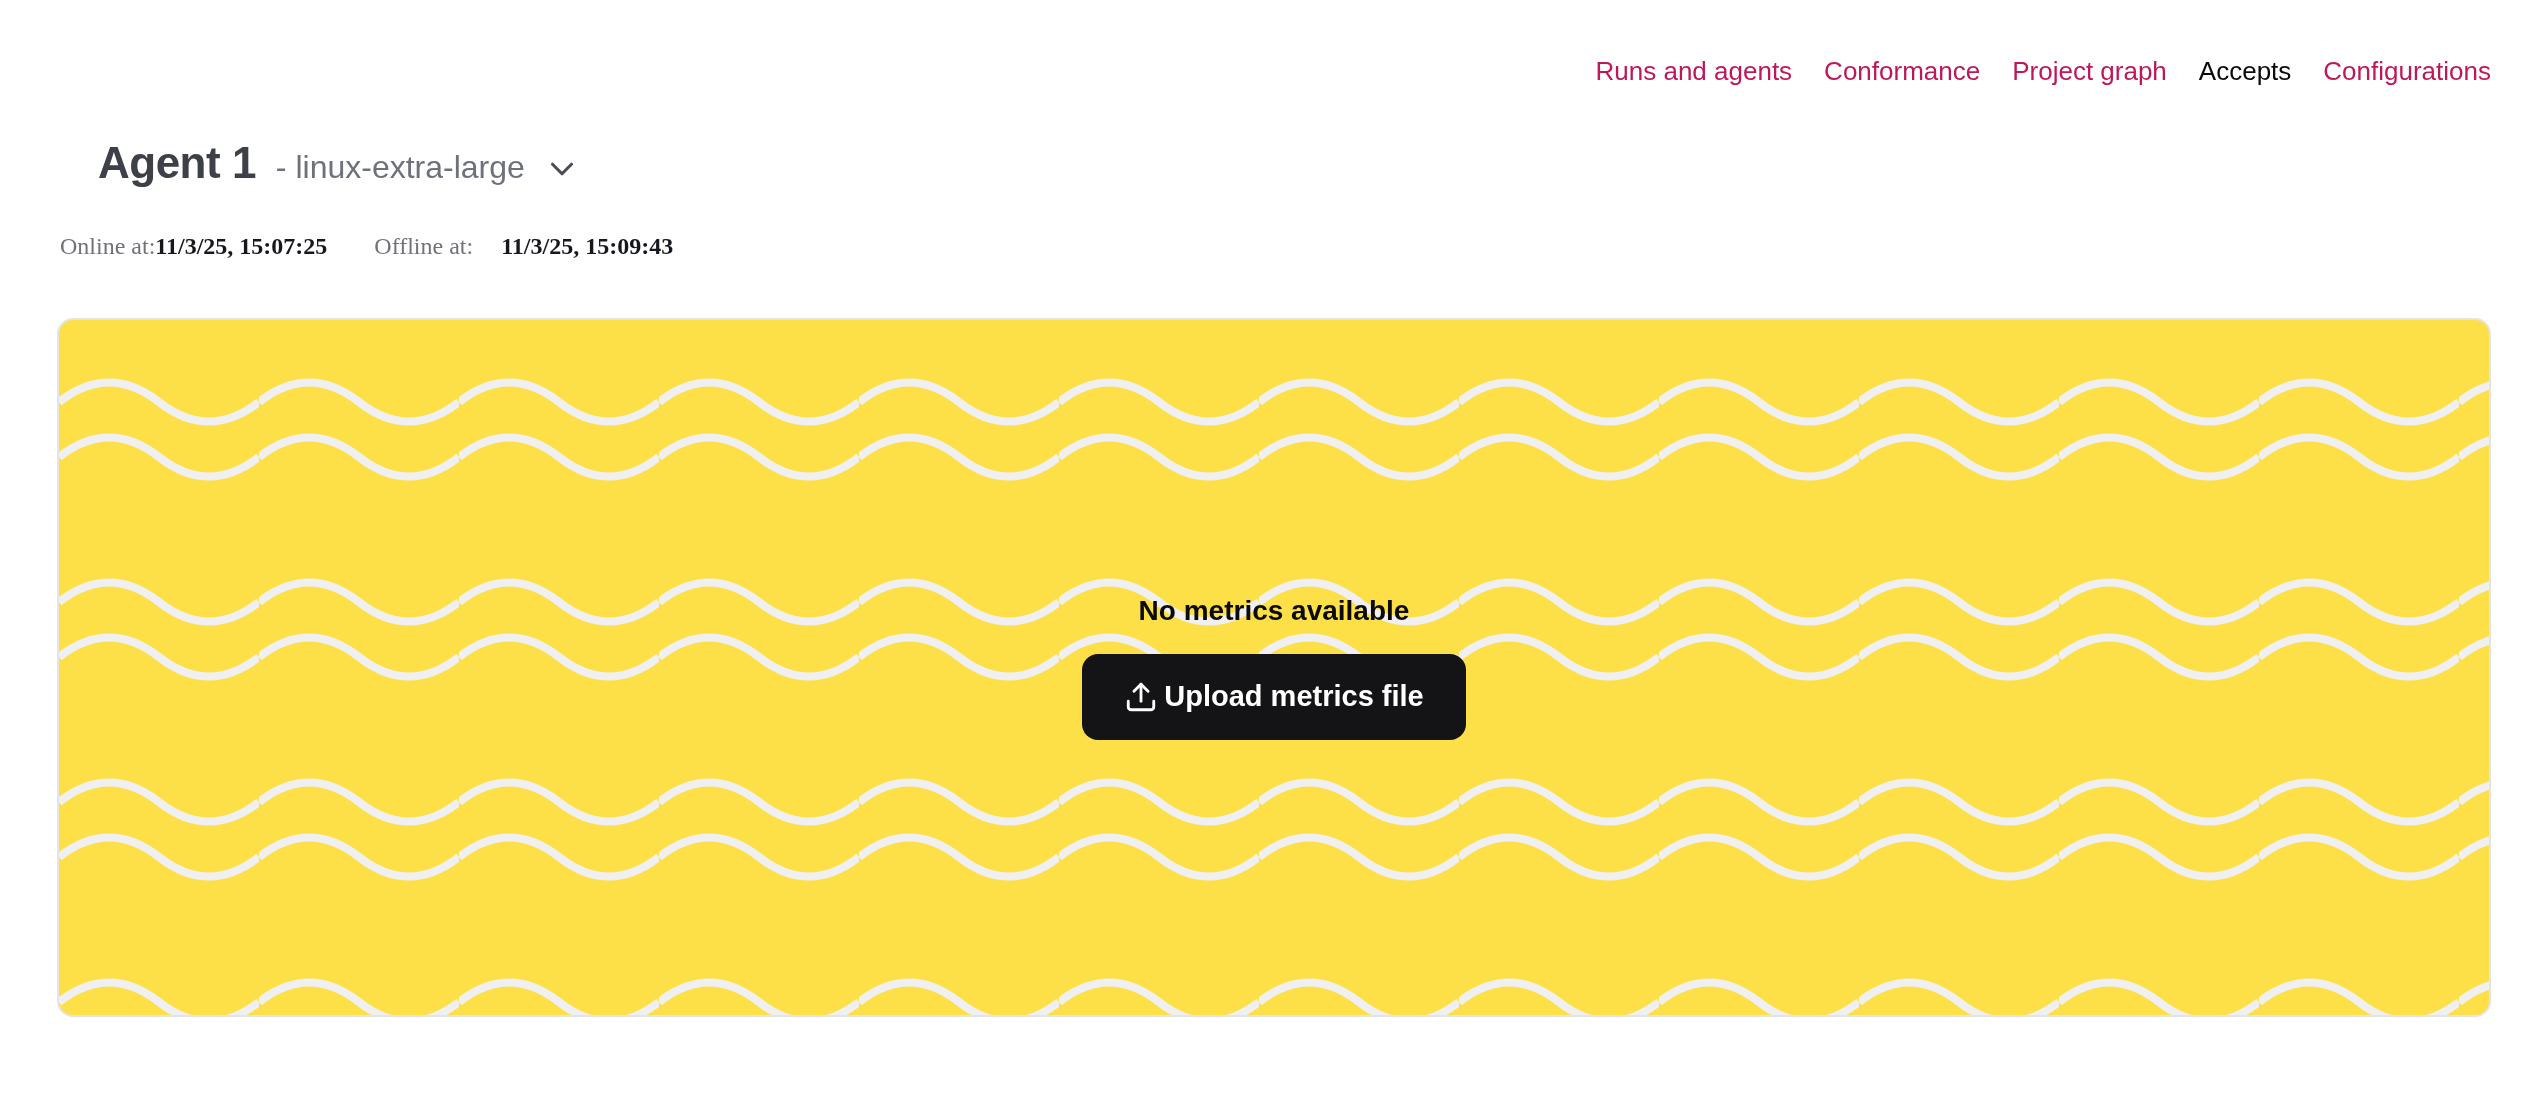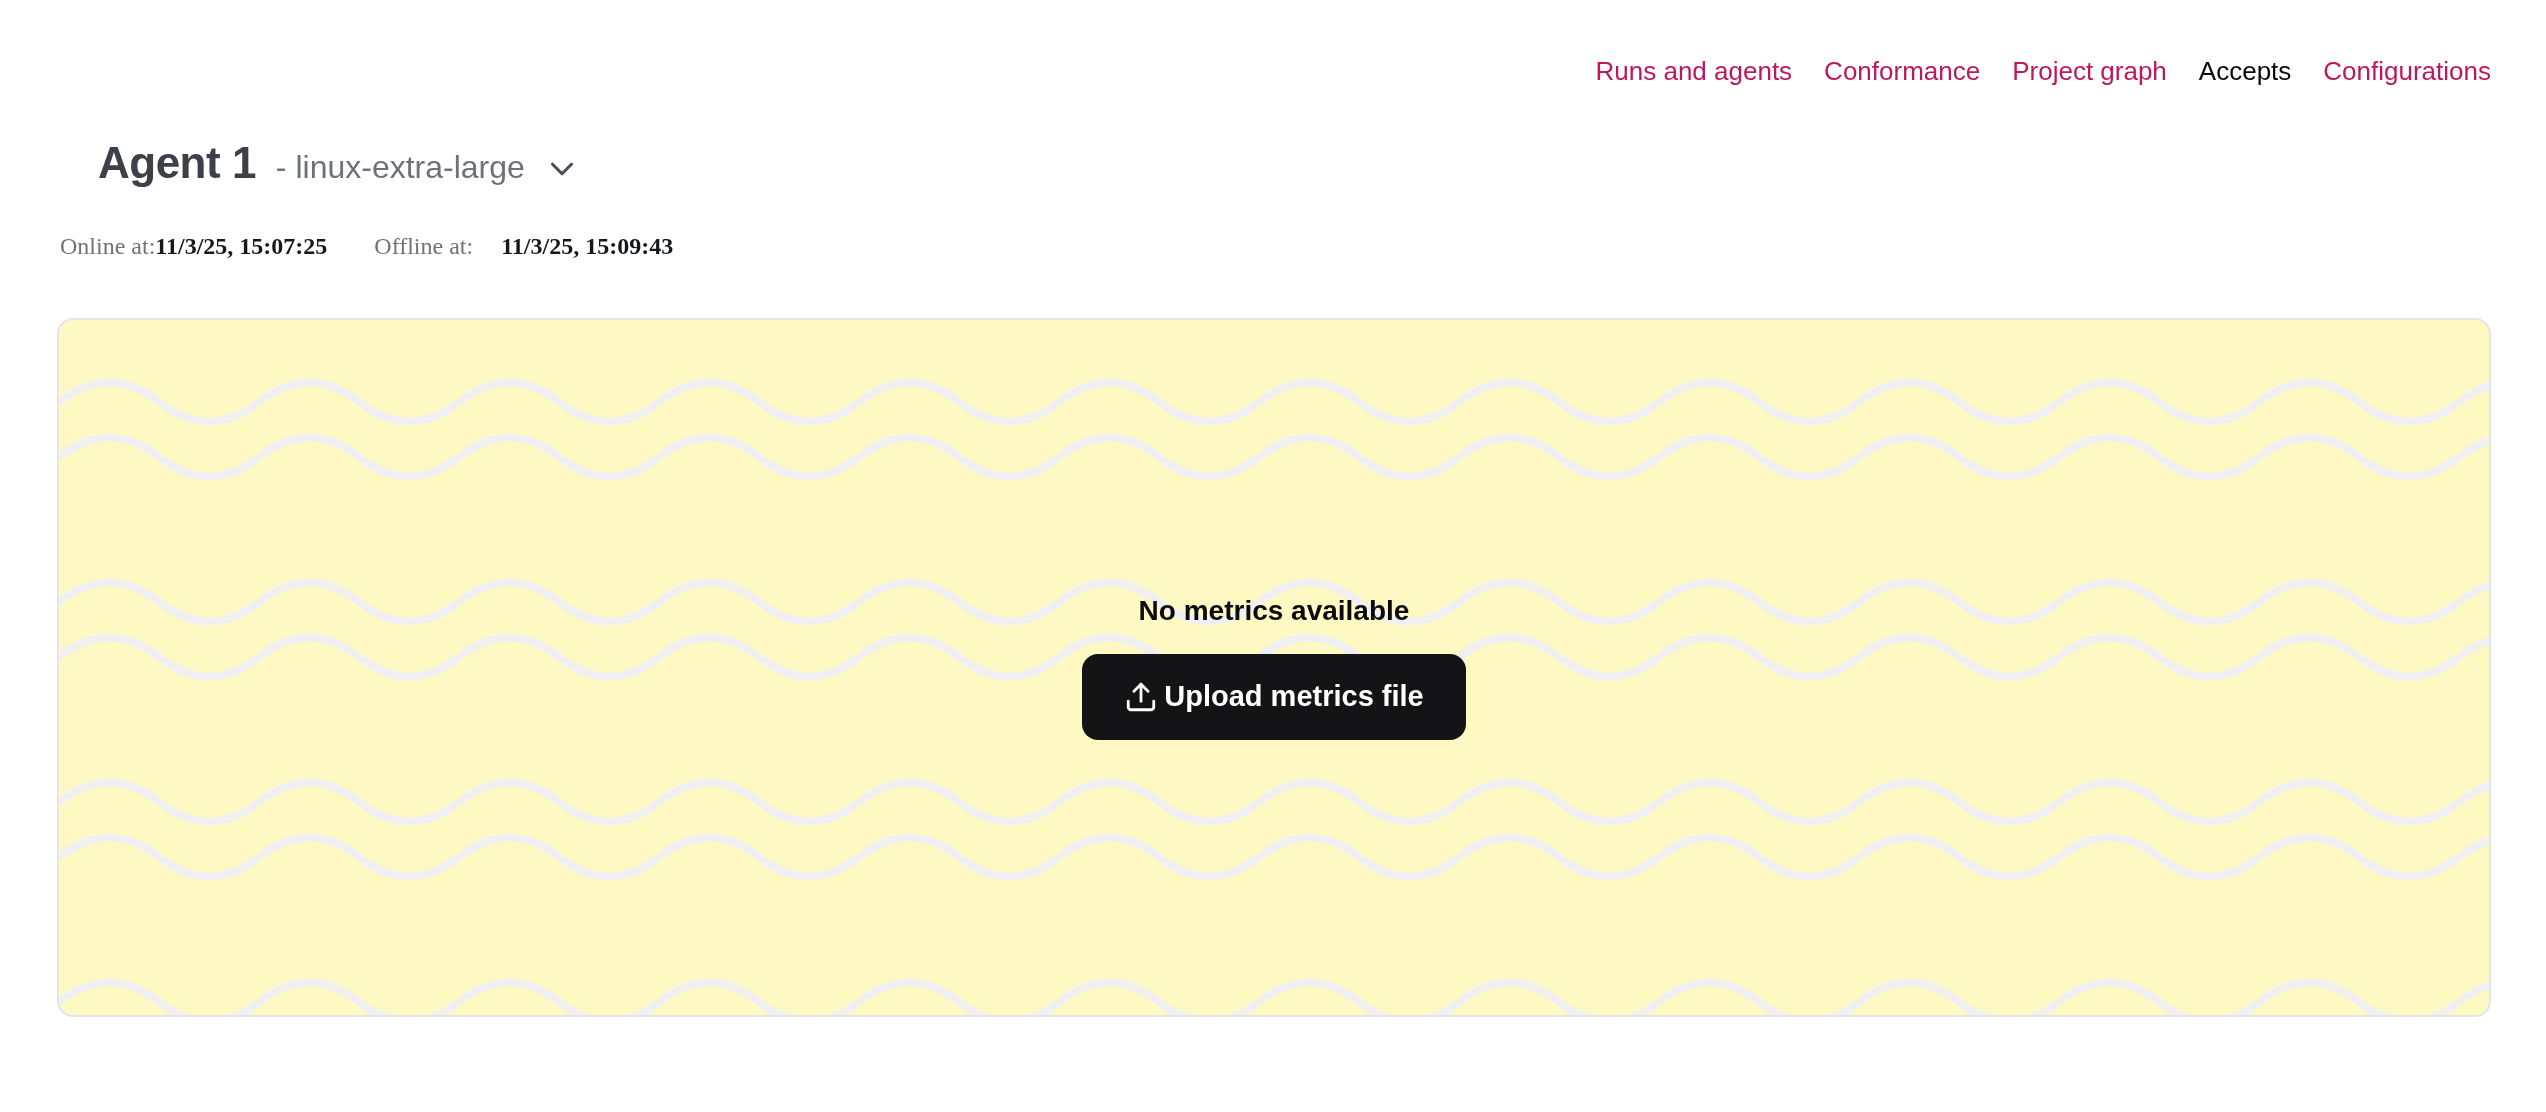--- a/index.html
+++ b/index.html
@@ -30,21 +30,21 @@
     display:flex; align-items:center; font-size:24px; line-height:32px;
   }
   .ts-label { color:#71717a; }
   .ts-value { color:#16181d; font-weight:700; margin-left:0; }
   .ts-group { display:flex;font-family:Liberation Serif, serif; }
   .ts-group + .ts-group { margin-left:47px;gap:28px; }
 
   
   .card {
     position:absolute; top:318px; left:57px; width:2434px; height:699px;
-    background:#fef9c3; border:2px solid #e4e4e7; border-radius:16px;
+    background:#fde047; border:2px solid #e4e4e7; border-radius:16px;
     overflow:hidden;
   }
   .card .wave-bg { position:absolute; inset:0; width:100%; height:100%; }
   .card-content {
     position:relative; width:100%; height:100%;
     display:flex; flex-direction:column; align-items:center; justify-content:center;
     text-align:center;
   }
   .empty-title { font-size:28px; line-height:30px; font-weight:700; color:#0b0b0e; }
   .empty-desc { margin-top:28px; font-size:26px; line-height:47px; color:#6b7280; font-weight:400; }

